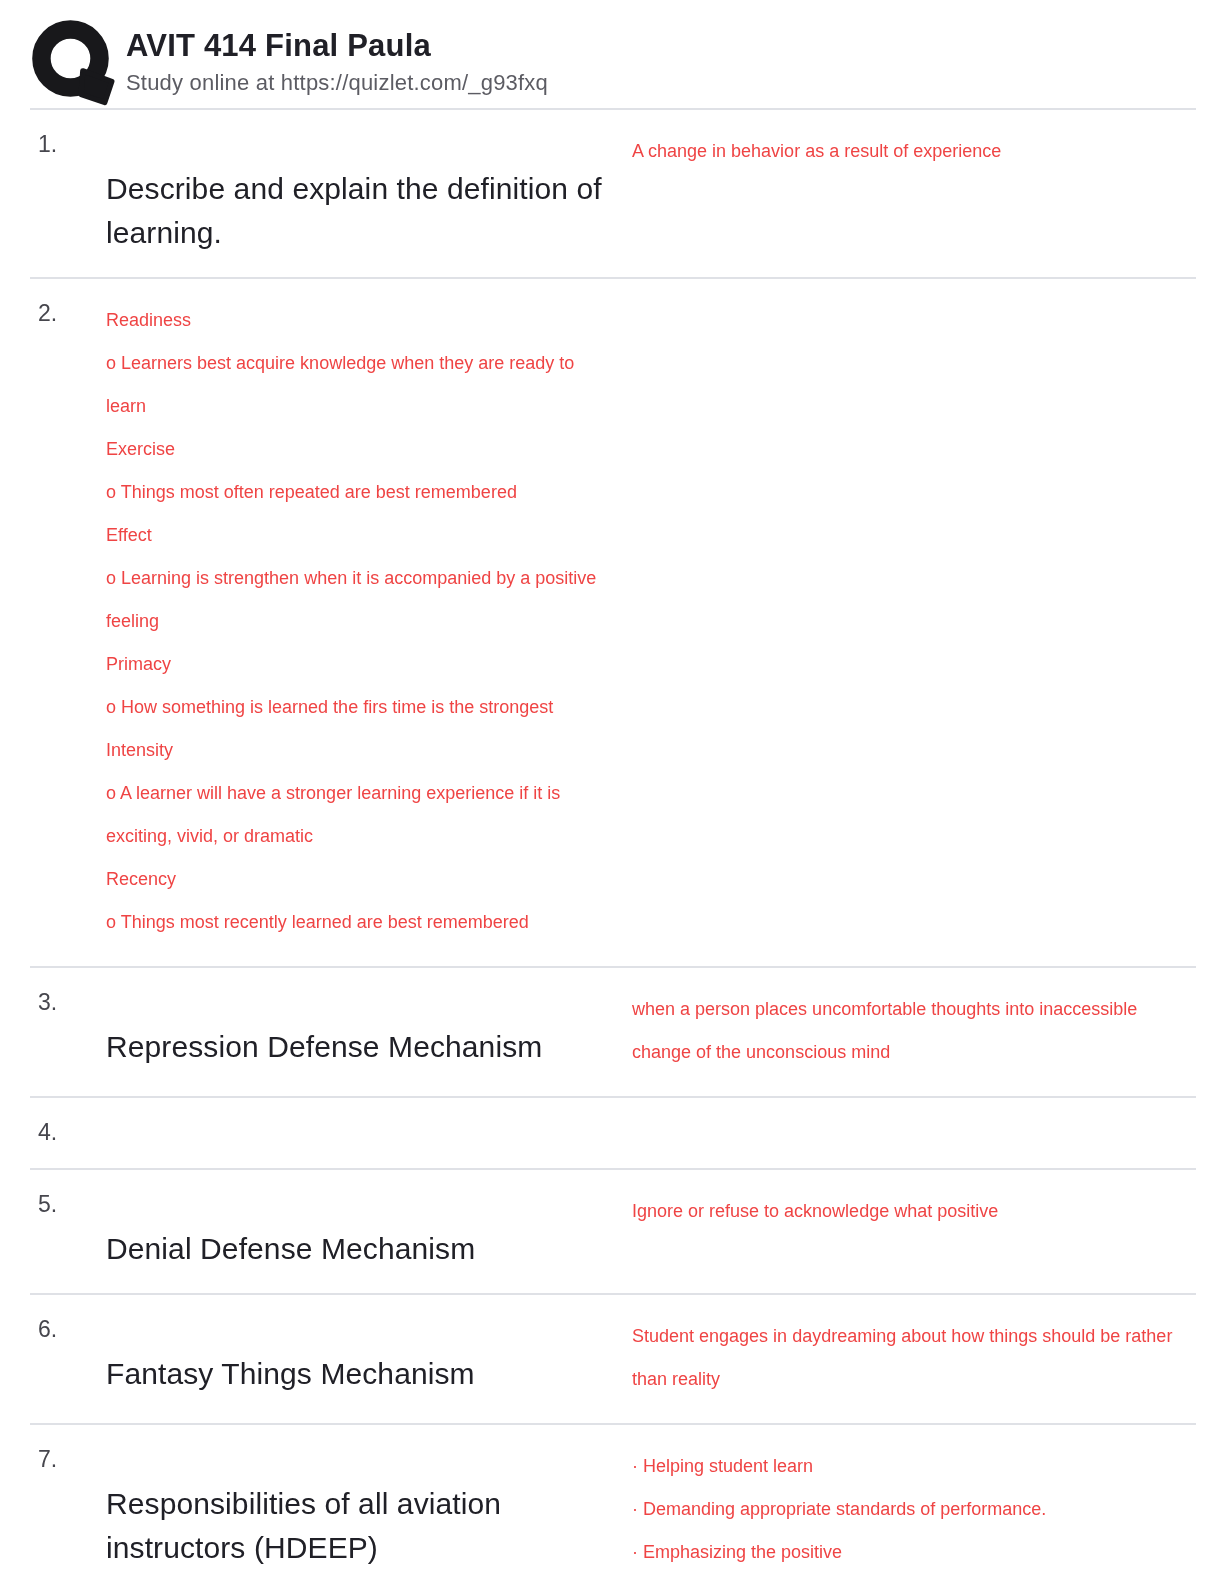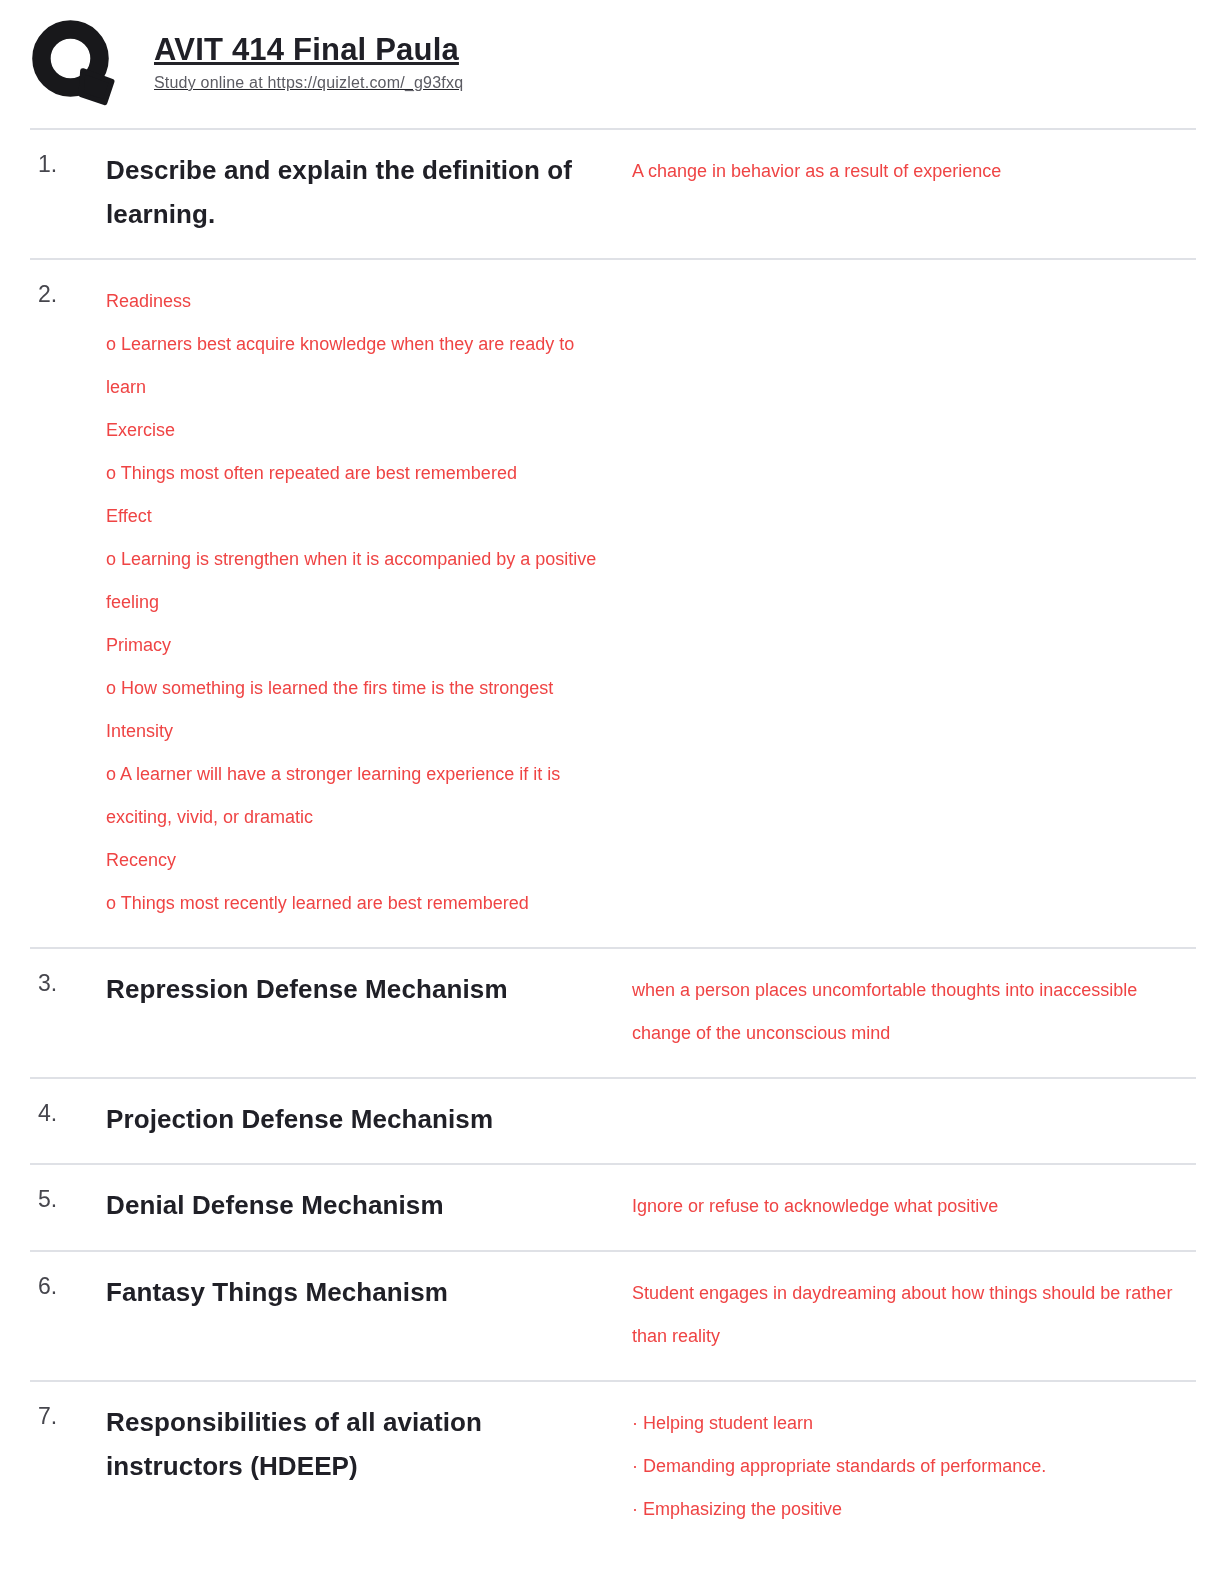--- a/index.html
+++ b/index.html
@@ -14,35 +14,34 @@
     width: 1224px;
     min-height: 1584px;
     padding: 0 28px 34px 30px;
     display: flex;
     flex-direction: column;
   }
   
   .header {
     display: flex;
     align-items: center;
-    gap: 36px;
-    padding: 18px 0 22px 0;
+    gap: 8px;
+    padding: 18px 0 2px 0;
     border-bottom: 2px solid #dfe1e6;
-    text-decoration: underline;
   }
   .logo { width: 88px; height: 88px; flex: 0 0 auto; }
   .header-text { display: flex; flex-direction: column; gap: 6px; }
   .title {
     font-size: 31px;
     font-weight: bold;
     color: #202027;
     letter-spacing: 0.2px;
   }
   .subtitle {
-    font-size: 16px;
+    font-size: 22px;
     font-weight: normal;
     color: #5c5c63;
     letter-spacing: 0.2px;
   }
   
   .card-list { display: block; }
   .card-row {
     display: grid;
     grid-template-columns: 62px 512px 1fr;
     column-gap: 14px;
@@ -51,25 +50,26 @@
   }
   .card-row:last-child { border-bottom: none; }
   .card-number {
     font-size: 23px;
     color: #46464d;
     padding-left: 8px;
     padding-top: 3px;
     font-weight: normal;
   }
   .card-question {
-    font-size: 26px;
-    font-weight: bold;
+    font-size: 30px;
+    font-weight: normal;
     line-height: 44px;
     color: #202027;
     letter-spacing: 0.1px;
+    margin-top: 39px;
   }
   .card-answer {
     font-size: 18px;
     font-weight: normal;
     line-height: 43px;
     color: #ef4444;
     white-space: pre-line;
     padding-top: 2px;
   }
 </style>
@@ -115,21 +115,20 @@
     </div>
 
     <div class="card-row">
       <div class="card-number">3.</div>
       <div class="card-question">Repression Defense Mechanism</div>
       <div class="card-answer">when a person places uncomfortable thoughts into inaccessible change of the unconscious mind</div>
     </div>
 
     <div class="card-row">
       <div class="card-number">4.</div>
-      <div class="card-question">Projection Defense Mechanism</div>
     </div>
 
     <div class="card-row">
       <div class="card-number">5.</div>
       <div class="card-question">Denial Defense Mechanism</div>
       <div class="card-answer">Ignore or refuse to acknowledge what positive</div>
     </div>
 
     <div class="card-row">
       <div class="card-number">6.</div>

